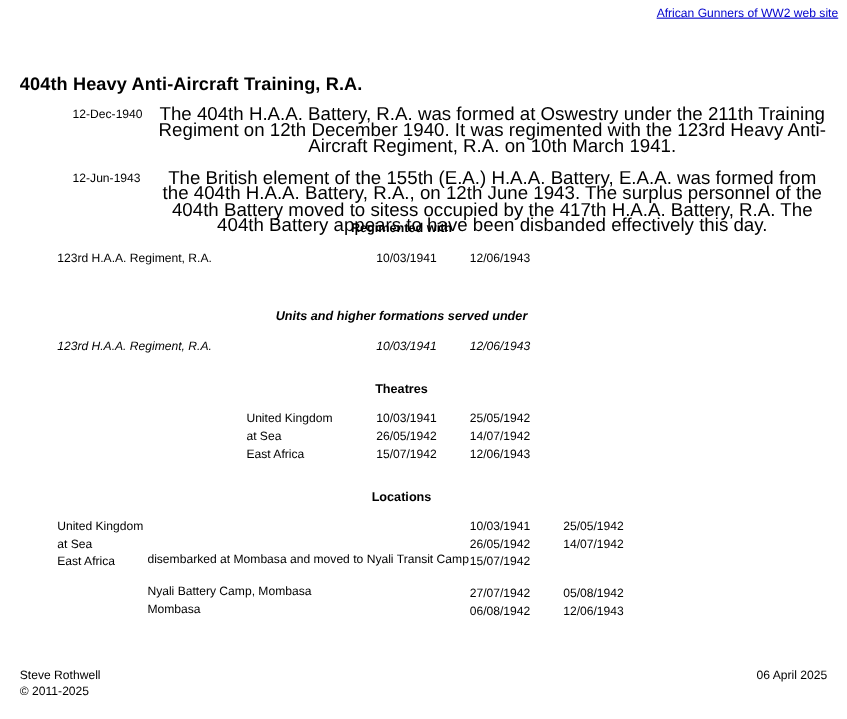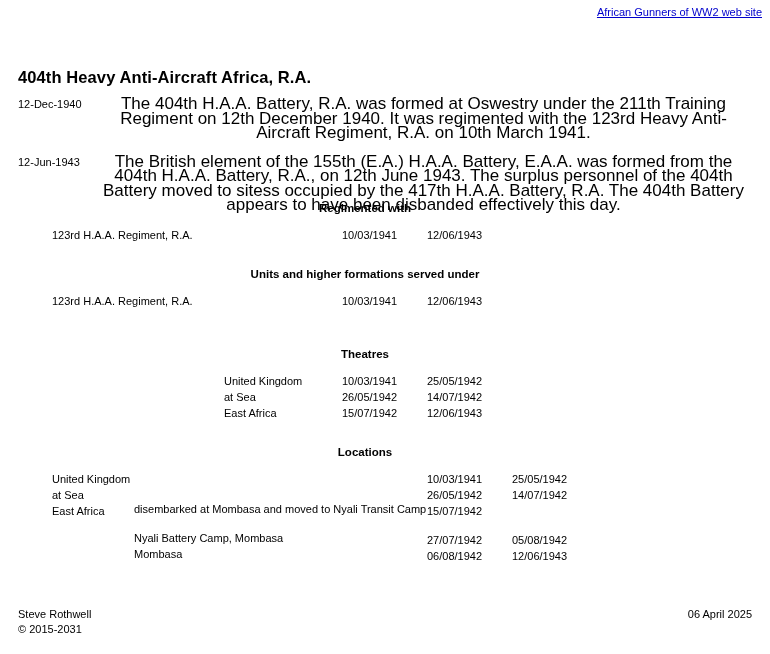--- a/index.html
+++ b/index.html
@@ -54,20 +54,21 @@
     display: flex;
     align-items: flex-start;
     margin-bottom: 14px;
   }
   .hist-date {
     width: 76px;
     flex: 0 0 76px;
     font-size: 11px;
     line-height: 14.5px;
     white-space: nowrap;
+    margin-left: 48px;
   }
   .hist-text {
     flex: 1 1 auto;
     font-size: 17px;
     line-height: 14.5px;
     text-align: center;
   }
 
   
   .section {
@@ -133,21 +134,21 @@
   .footer-left  { position: absolute; left: 0; white-space: nowrap; }
   .footer-right { position: absolute; right: 0; white-space: nowrap; }
 </style>
 </head>
 <body>
 
 <div class="topbar">
   <a class="site-link">African Gunners of WW2 web site</a>
 </div>
 
-<h1 class="doc-title">404th Heavy Anti-Aircraft Africa, R.A.</h1>
+<h1 class="doc-title">404th Heavy Anti-Aircraft Training, R.A.</h1>
 
 <div class="history">
 
   <div class="hist-row">
     <div class="hist-date">12-Dec-1940</div>
     <div class="hist-text">The 404th H.A.A. Battery, R.A. was formed at Oswestry under the 211th Training Regiment on 12th December 1940.  It was regimented with the 123rd Heavy Anti-Aircraft Regiment, R.A. on 10th March 1941.</div>
   </div>
 
   <div class="hist-row">
     <div class="hist-date">12-Jun-1943</div>
@@ -160,21 +161,21 @@
   <div class="section-heading">Regimented with</div>
   <div class="rowlist">
     <div class="row">
       <span class="cell col-unit">123rd H.A.A. Regiment, R.A.</span>
       <span class="cell col-d1-a">10/03/1941</span>
       <span class="cell col-d2-a">12/06/1943</span>
     </div>
   </div>
 </div>
 
-<div class="section" style="top:268px;">
+<div class="section" style="top:282px;font-style:italic;">
   <div class="section-heading">Units and higher formations served under</div>
   <div class="rowlist">
     <div class="row">
       <span class="cell col-unit">123rd H.A.A. Regiment, R.A.</span>
       <span class="cell col-d1-a">10/03/1941</span>
       <span class="cell col-d2-a">12/06/1943</span>
     </div>
   </div>
 </div>
 
@@ -244,15 +245,15 @@
 
   </div>
 </div>
 
 <div class="footer">
   <div class="footer-line">
     <span class="footer-left">Steve Rothwell</span>
     <span class="footer-right">06 April 2025</span>
   </div>
   <div class="footer-line">
-    <span class="footer-left">© 2015-2031</span>
+    <span class="footer-left">© 2011-2025</span>
   </div>
 </div>
 
 </body></html>

